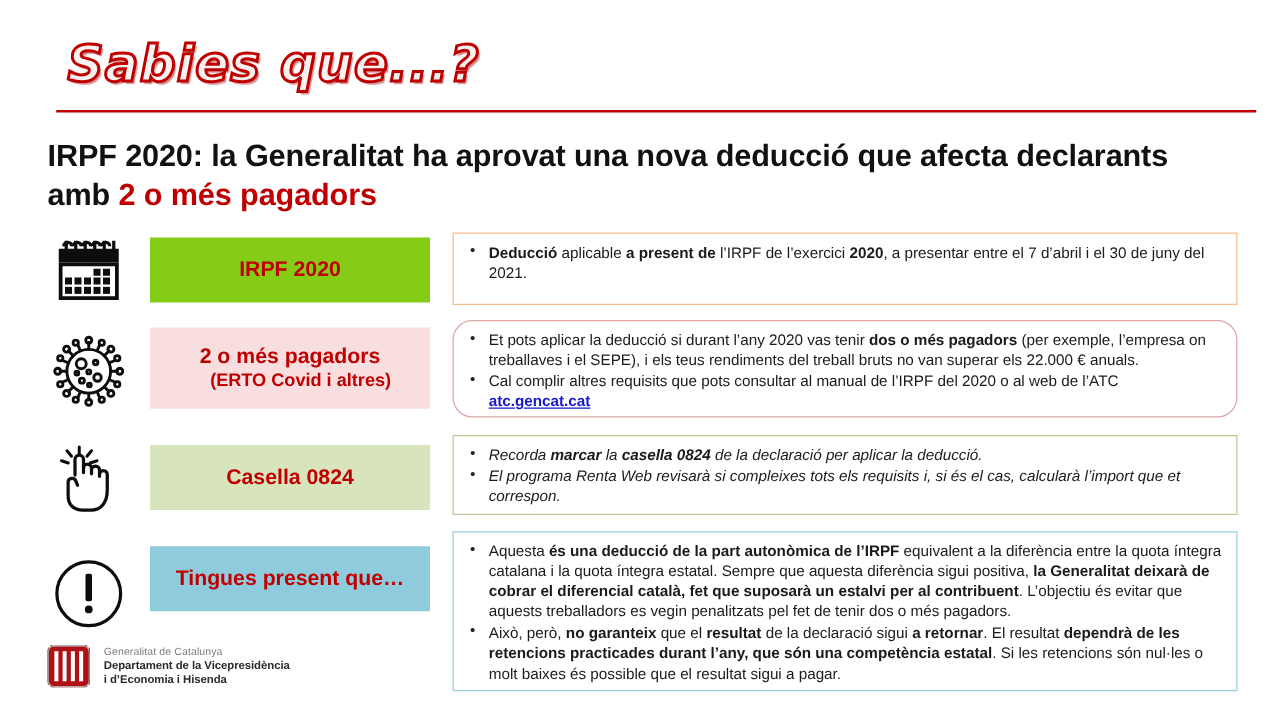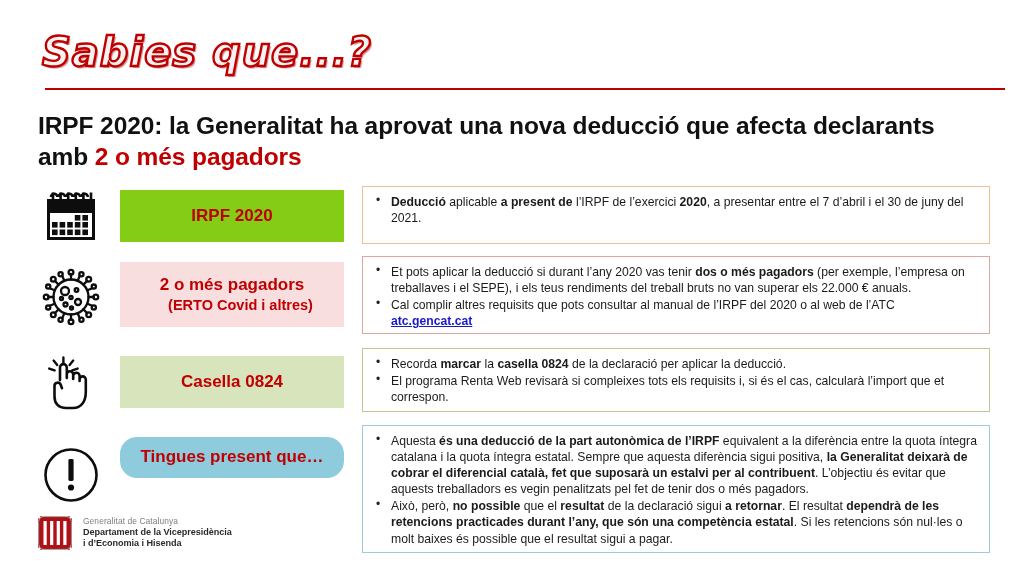--- a/index.html
+++ b/index.html
@@ -17,21 +17,21 @@
 
   
   #header-area {
     position: absolute;
     left: 0; top: 0;
     width: 1024px;
     height: 96px;
   }
   #deck-title {
     position: absolute;
-    left: 42px;
+    left: 54px;
     top: 32px;
     font-family: "DejaVu Sans", sans-serif;
     font-size: 40px;
     font-weight: bold;
     font-style: italic;
     letter-spacing: 1px;
     color: #f7f2f2;
     -webkit-text-stroke: 2.4px #c00000;
     text-shadow: 2px 2px 1px rgba(150,0,0,0.45);
     white-space: nowrap;
@@ -132,21 +132,21 @@
   }
 
   
   #label-box-1 { background: #84cc16; }
   #label-box-2 { background: #f8dede; }
   #label-box-3 { background: #d8e4bc; }
   #label-box-4 { background: #8ecbdd; }
 
   #content-box-1 { border-color: #f4bf8f; }
   #content-box-2 { border-color: #e0a5a5; }
-  #content-box-3 { border-color: #b7cd95; }
+  #content-box-3 { border-color: #b7cd95; font-style: italic; }
   #content-box-4 { border-color: #9ccddd; }
 
   
   #footer-logo {
     position: absolute;
     left: 38px;
     top: 516px;
     display: flex;
     align-items: center;
     gap: 11px;
@@ -256,21 +256,21 @@
         <circle cx="31" cy="31.5" r="1.6"></circle>
         <circle cx="21.5" cy="32.5" r="1.5"></circle>
         <circle cx="31.5" cy="42" r="1.5"></circle>
       </g>
     </svg>
   </div>
   <div class="label-box" id="label-box-2" style="top:6px;height:65px;">
     <div class="label-main">2 o més pagadors</div>
     <div class="label-sub">(ERTO Covid i altres)</div>
   </div>
-  <div class="content-box" id="content-box-2" style="top:0;height:78px;">
+  <div class="content-box" id="content-box-2" style="top:0;height:78px;border-radius:16px;">
     <ul>
       <li>
         <span>Et pots aplicar la deducció si durant l’any 2020 vas tenir </span><b>dos o més pagadors</b><span> (per exemple, l’empresa on treballaves i el SEPE), i els teus rendiments del treball bruts no van superar els 22.000 € anuals.</span>
       </li>
       <li>
         <span>Cal complir altres requisits que pots consultar al manual de l’IRPF del 2020 o al web de l’ATC </span><a class="link" href="#">atc.gencat.cat</a>
       </li>
     </ul>
   </div>
 </div>
@@ -307,30 +307,30 @@
 </div>
 
 <div class="row" id="row-4" style="top:425px;height:128px;">
   <div class="icon-cell" style="top:0;height:100px;">
     <svg width="58" height="58" viewBox="0 0 58 58" aria-hidden="true">
       <circle cx="29" cy="29" r="25.5" fill="none" stroke="#0d0d0d" stroke-width="2.6"></circle>
       <rect x="26.4" y="13" width="5.2" height="22" rx="1.4" fill="#0d0d0d"></rect>
       <circle cx="29" cy="41.5" r="3.1" fill="#0d0d0d"></circle>
     </svg>
   </div>
-  <div class="label-box" id="label-box-4" style="top:12px;height:41px;border-radius:17px;">
+  <div class="label-box" id="label-box-4" style="top:12px;height:52px;">
     <div class="label-main">Tingues present que…</div>
   </div>
   <div class="content-box" id="content-box-4" style="top:0;height:128px;">
     <ul>
       <li>
         <span>Aquesta </span><b>és una deducció de la part autonòmica de l’IRPF</b><span> equivalent a la diferència entre la quota íntegra catalana i la quota íntegra estatal. Sempre que aquesta diferència sigui positiva, </span><b>la Generalitat deixarà de cobrar el diferencial català, fet que suposarà un estalvi per al contribuent</b><span>. L’objectiu és evitar que aquests treballadors es vegin penalitzats pel fet de tenir dos o més pagadors.</span>
       </li>
       <li>
-        <span>Això, però, </span><b>no possible</b><span> que el </span><b>resultat</b><span> de la declaració sigui </span><b>a retornar</b><span>. El resultat </span><b>dependrà de les retencions practicades durant l’any, que són una competència estatal</b><span>. Si les retencions són nul·les o molt baixes és possible que el resultat sigui a pagar.</span>
+        <span>Això, però, </span><b>no garanteix</b><span> que el </span><b>resultat</b><span> de la declaració sigui </span><b>a retornar</b><span>. El resultat </span><b>dependrà de les retencions practicades durant l’any, que són una competència estatal</b><span>. Si les retencions són nul·les o molt baixes és possible que el resultat sigui a pagar.</span>
       </li>
     </ul>
   </div>
 </div>
 
 <div id="footer-logo">
   <svg width="34" height="34" viewBox="0 0 34 34" aria-hidden="true">
     <rect x="1" y="1" width="32" height="32" rx="5" fill="#b01117"></rect>
     <g fill="#ffffff">
       <rect x="5.5" y="5" width="3.2" height="24"></rect>

